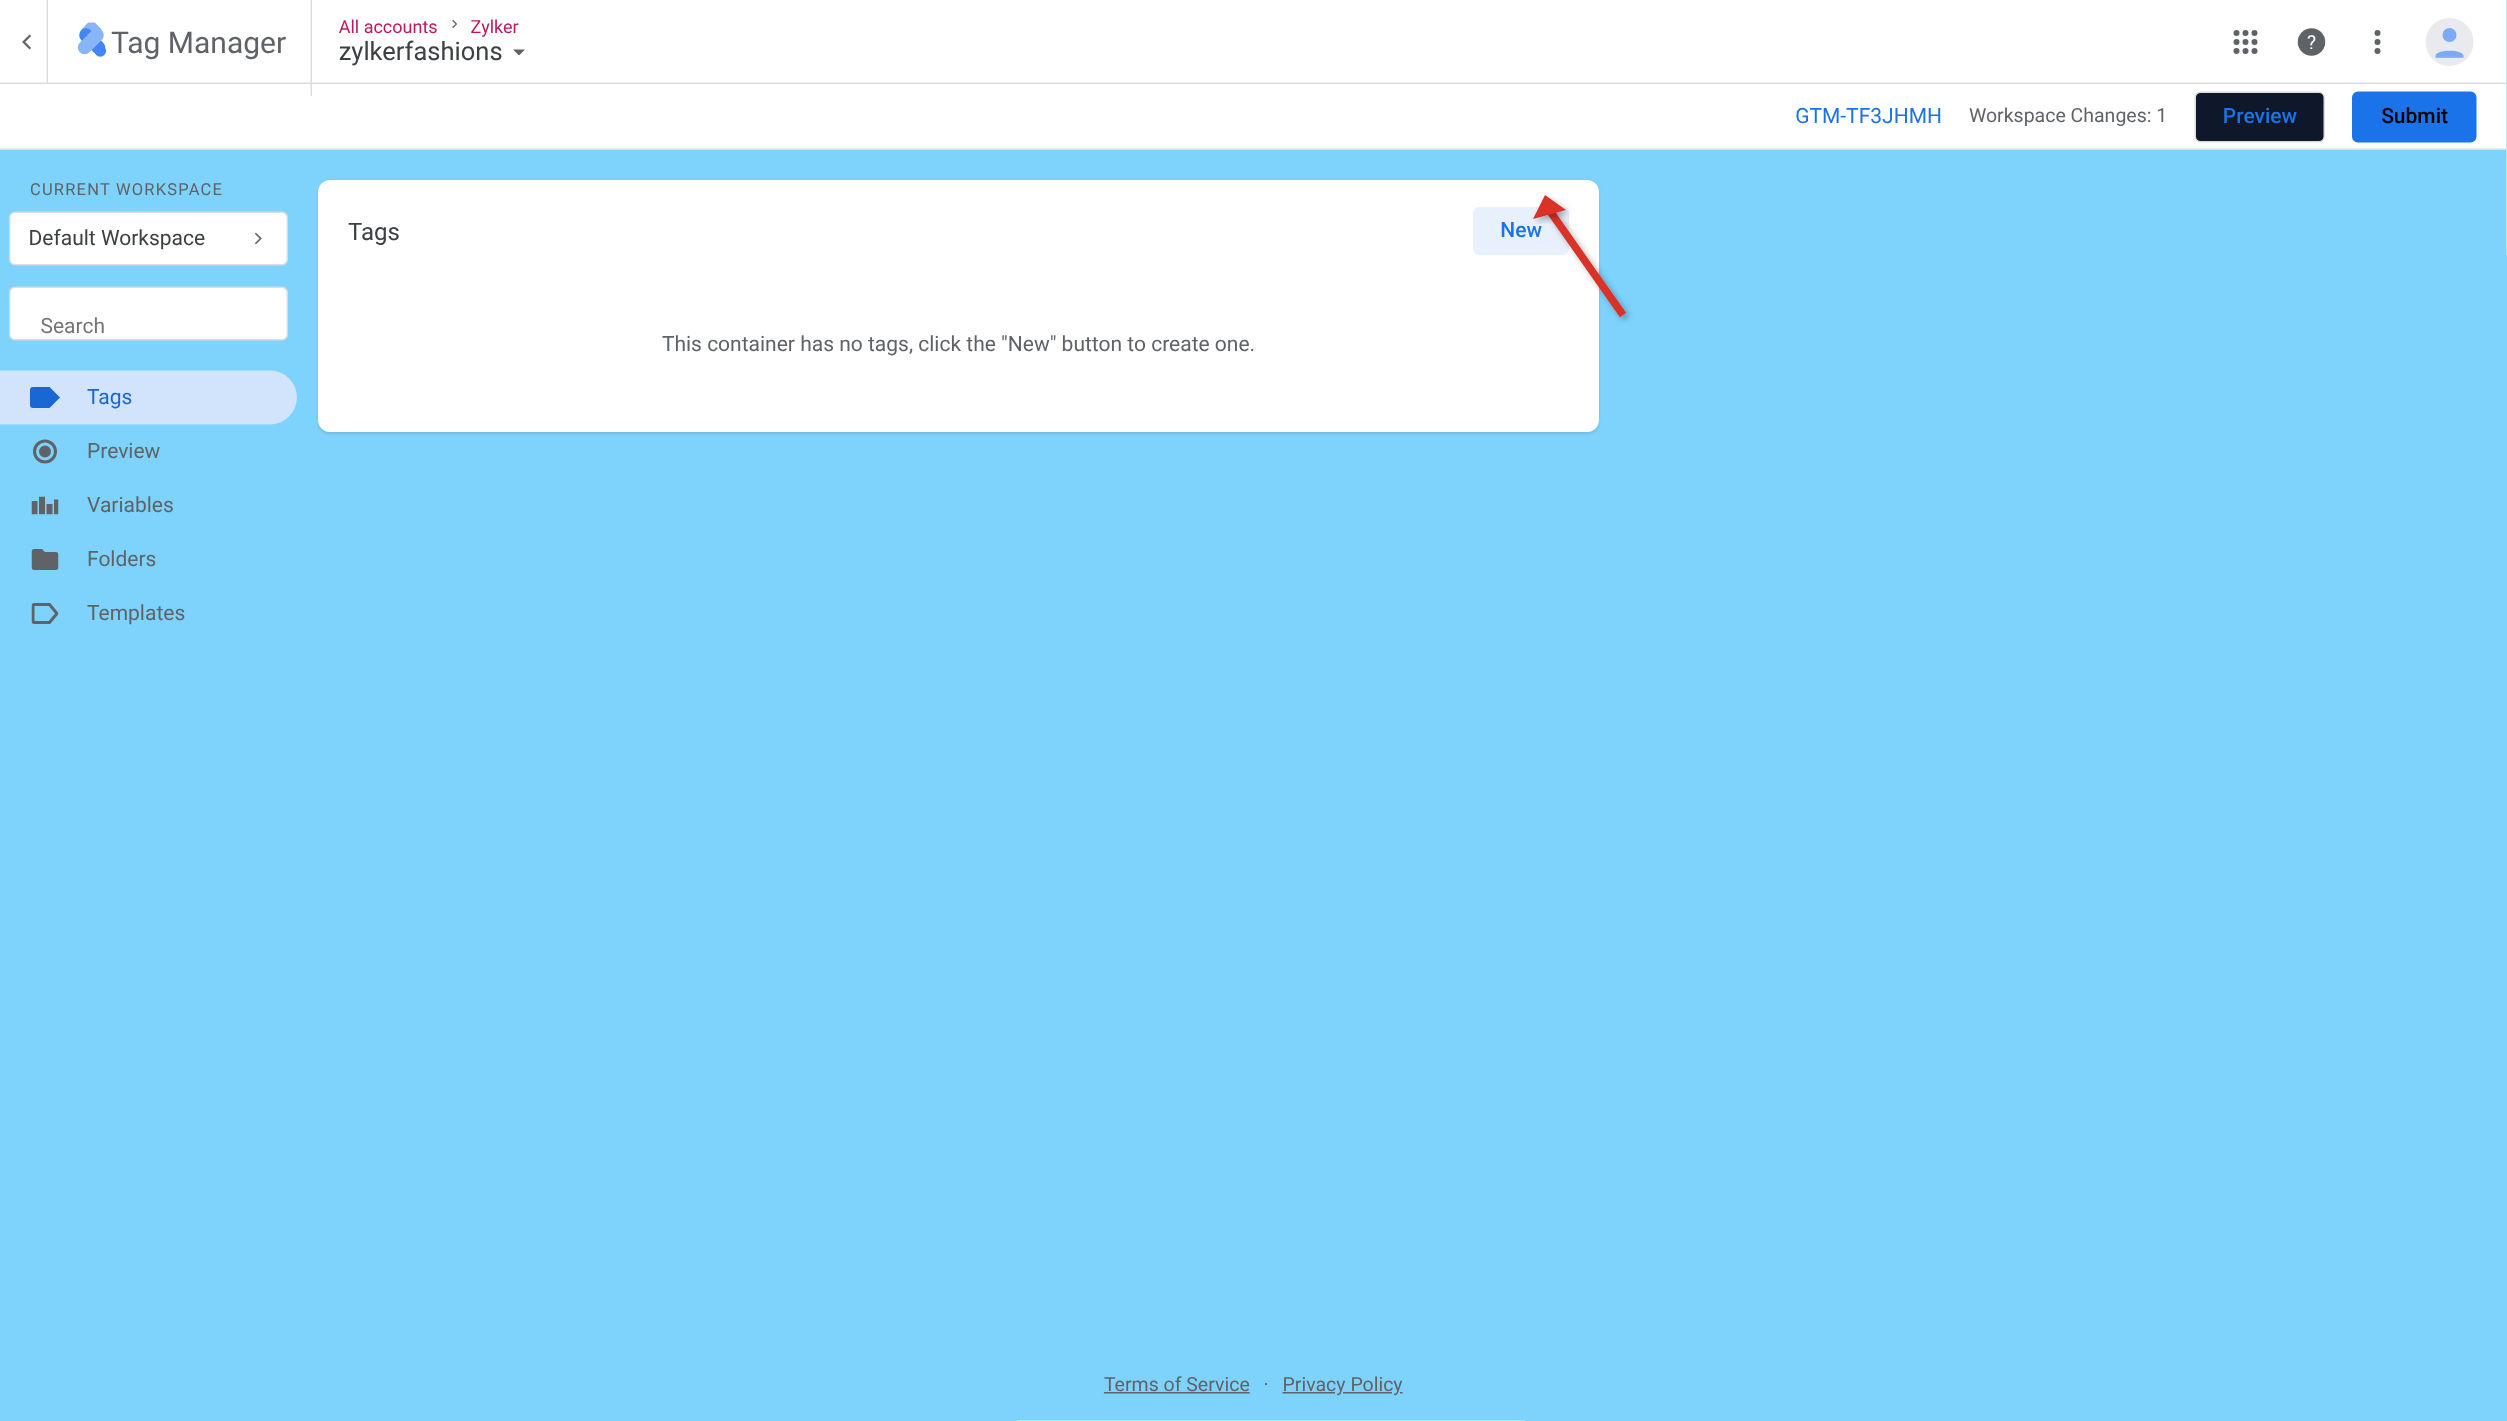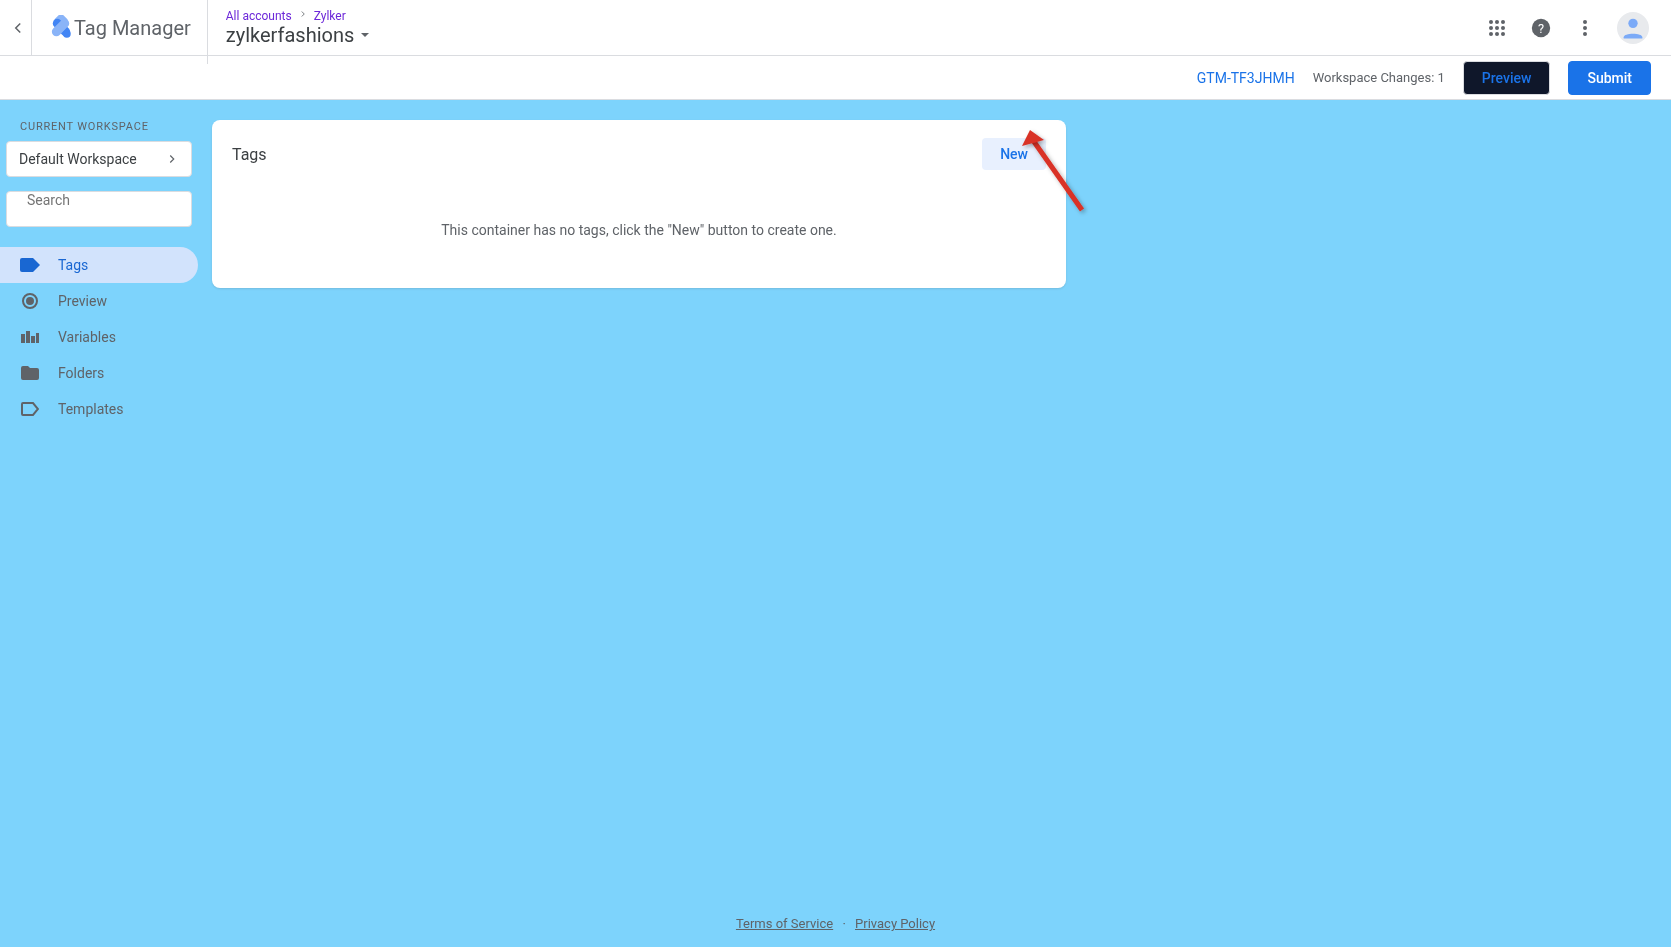--- a/index.html
+++ b/index.html
@@ -5,45 +5,45 @@
 * { margin:0; padding:0; box-sizing:border-box; font-family:Roboto,Arial,sans-serif; }
 body { background:#fff; color:#202124; overflow:hidden; }
 
 
 .header { display:flex; align-items:center; height:56px; border-bottom:1px solid #dadce0; padding:0 4px; }
 .back-btn { width:28px; height:56px; display:flex; align-items:center; justify-content:center; border-right:1px solid #dadce0; cursor:pointer; }
 .logo-block { display:flex; align-items:center; gap:0; padding:0 16px; border-right:1px solid #dadce0; height:72px; }
 .logo-diamond { width:26px; height:26px; }
 .app-title { font-size:20px; color:#5f6368; }
 .crumb-block { display:flex; flex-direction:column; justify-content:center; padding-left:18px; }
-.crumb-row { display:flex; gap:6px; font-size:12px; color:#6d28d9; }
-.container-row { display:flex; align-items:center; gap:6px; font-size:20px; color:#3c4043; cursor:pointer; }
+.crumb-row { display:flex; gap:6px; font-size:12px; color:#be185d; }
+.container-row { display:flex; align-items:center; gap:6px; font-size:17px; color:#3c4043; cursor:pointer; }
 .flex-spacer { flex:1; }
 .hdr-right { display:flex; align-items:center; gap:20px; padding-right:18px; }
 .icon-btn { width:24px; height:24px; display:flex; align-items:center; justify-content:center; cursor:pointer; color:#5f6368; }
 .avatar { width:32px; height:32px; border-radius:50%; background:#e8eaed; display:flex; align-items:center; justify-content:center; }
 
 
 .subnav { display:flex; align-items:center; height:44px; border-bottom:1px solid #dadce0; padding:0 20px; }
 .tabs { display:flex; gap:28px; height:44px; align-items:center; }
 .tab { font-size:14px; color:#5f6368; cursor:pointer; height:44px; display:flex; align-items:center; position:relative; }
 .tab.active { color:#1a73e8; }
 .tab.active::after { content:""; position:absolute; bottom:-1px; left:0; right:0; height:3px; background:#1a73e8; border-radius:3px 3px 0 0; }
 .subnav-right { display:flex; align-items:center; gap:18px; }
 .container-id { color:#1a73e8; font-size:14px; cursor:pointer; }
 .changes { font-size:13px; color:#5f6368; }
 .btn { font-size:14px; font-weight:500; padding:8px 18px; border-radius:4px; cursor:pointer; border:1px solid #dadce0; background:#0f172a; color:#1a73e8; }
-.btn.primary { background:#1a73e8; color:#ffffff; border-color:#1a73e8; }
+.btn.primary { background:#1a73e8; color:#000000; border-color:#1a73e8; }
 
 
 .body { display:flex; height:calc(947px - 100px); background:#7dd3fc; position:relative; }
 .sidebar { width:198px; padding:20px 6px 0 6px; }
 .sb-label { font-size:11px; letter-spacing:0.8px; color:#5f6368; padding-left:14px; margin-bottom:8px; }
 .ws-select { margin:0 0 14px 0; border:1px solid #dadce0; background:#fff; border-radius:4px; height:36px; display:flex; align-items:center; justify-content:space-between; padding:0 12px; font-size:14px; color:#3c4043; cursor:pointer; }
-.search-box { border:1px solid #dadce0; background:#fff; border-radius:4px; height:36px; display:flex; align-items:flex-start; padding:0 10px; margin-bottom:20px; }
+.search-box { border:1px solid #dadce0; background:#fff; border-radius:4px; height:36px; display:flex; align-items:flex-end; padding:0 10px; margin-bottom:20px; }
 .search-box input { border:none; outline:none; font-size:14px; color:#5f6368; flex:1; margin-left:10px; background:transparent; }
 .nav-items { display:flex; flex-direction:column; margin-left:-6px; margin-right:-6px; }
 .nav-item { display:flex; align-items:center; gap:18px; height:36px; padding-left:20px; font-size:14px; color:#5f6368; cursor:pointer; border-radius:0 18px 18px 0; }
 .nav-item.active { background:#d2e3fc; color:#1967d2; }
 .nav-item.active .nav-ic { color:#1967d2; }
 .nav-ic { width:20px; height:20px; display:flex; align-items:center; justify-content:center; color:#5f6368; }
 
 
 .main { flex:1; padding:20px 14px; position:relative; }
 .card { background:#fff; border-radius:8px; box-shadow:0 1px 2px rgba(60,64,67,.15); width:854px; min-height:168px; padding:18px 20px; position:relative; }

